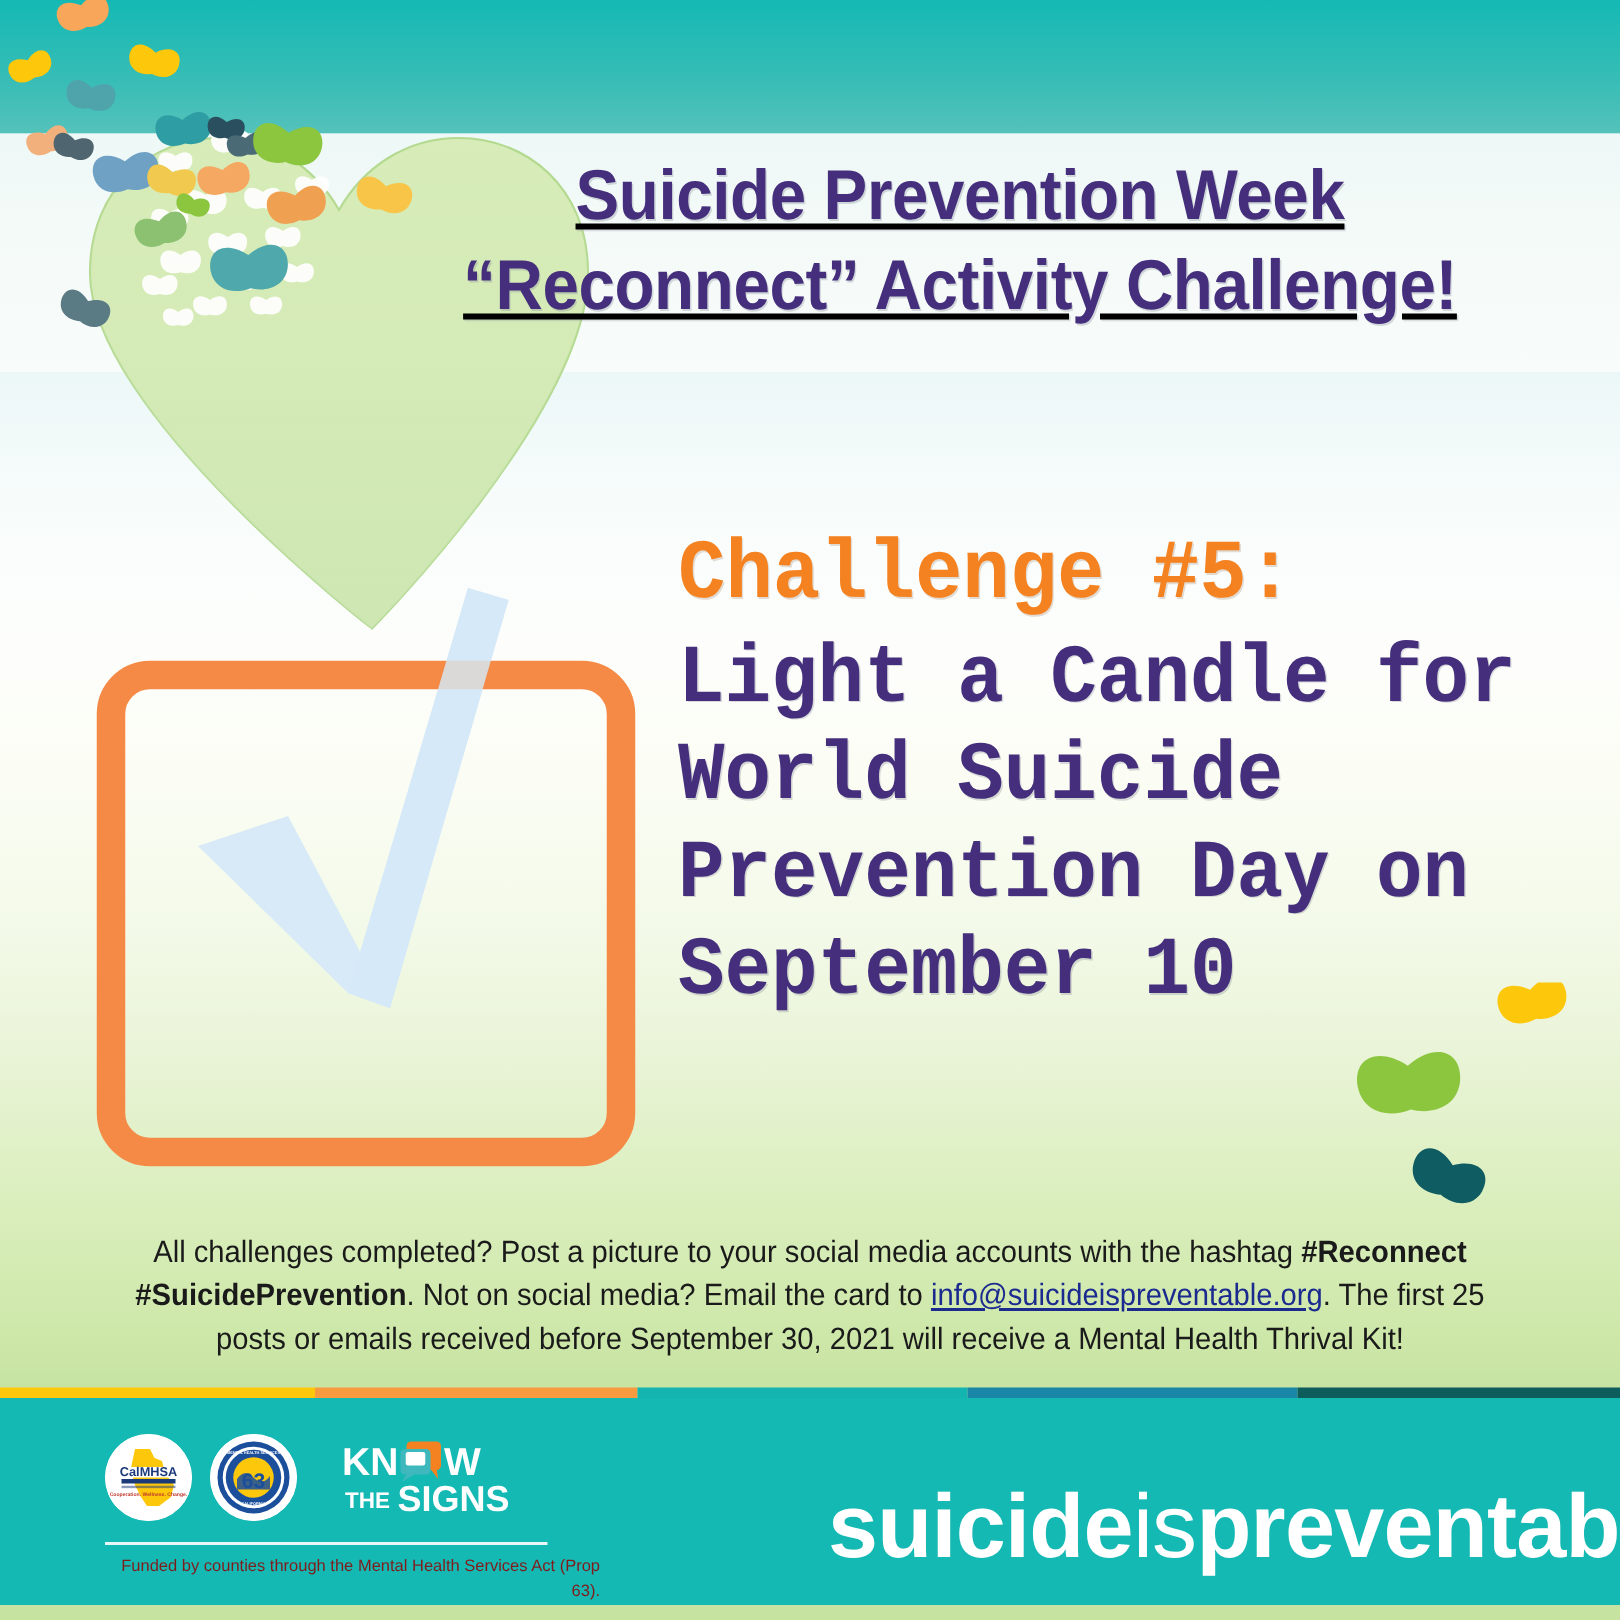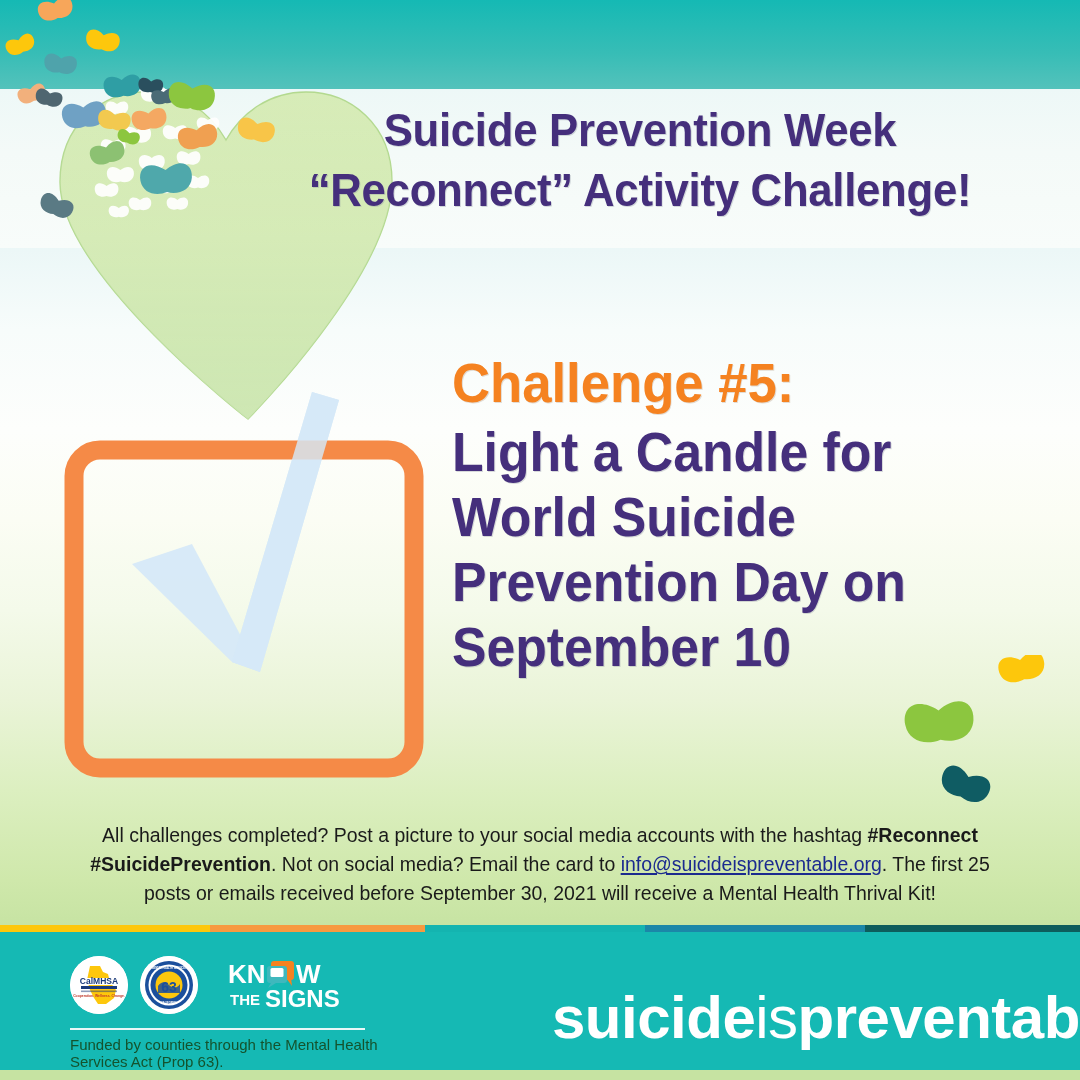--- a/index.html
+++ b/index.html
@@ -36,39 +36,40 @@
   }
 
   
   .art{position:absolute;left:-10px;top:-6px;width:470px;height:440px;}
   .art svg{display:block;}
 
   
   .header-text{
     position:absolute;left:240px;top:100px;width:800px;
     text-align:center;
+    text-decoration:underline;
   }
   .title-line{
     color:#452f7c;
     font-weight:bold;
     font-size:47px;
     line-height:60px;
     letter-spacing:-0.3px;
     transform:scaleX(0.93);
     transform-origin:center;
     white-space:nowrap;
     text-shadow:1px 1px 0 rgba(140,150,160,.35);
   }
 
   
   .checkbox-art{position:absolute;left:64px;top:372px;width:380px;height:420px;}
 
   
   .challenge{
-    position:absolute;left:452px;top:352px;width:560px;
+    position:absolute;left:452px;top:352px;width:560px;font-family:Liberation Mono, monospace;
   }
   .challenge-number{
     color:#f58220;
     font-weight:bold;
     font-size:56px;
     line-height:62px;
     transform:scaleX(0.94);
     transform-origin:left center;
     text-shadow:1px 1px 0 rgba(150,120,90,.25);
   }
@@ -114,21 +115,21 @@
     width:58px;height:58px;border-radius:50%;background:#ffffff;
     display:flex;align-items:center;justify-content:center;margin-right:12px;
     position:relative;overflow:hidden;
   }
   .kts{margin-left:16px;position:relative;width:128px;height:56px;}
   .funding-rule{
     position:absolute;left:70px;top:96px;width:295px;height:2px;background:#ffffff;opacity:.9;
   }
   .funding-text{
     position:absolute;left:70px;top:104px;width:330px;
-    color:#14532d;font-size:15px;line-height:17px;text-align:left;
+    color:#7f1d1d;font-size:11px;line-height:17px;text-align:right;
   }
   .site{
     position:absolute;left:540px;top:988px;width:500px;height:60px;
     color:#ffffff;font-size:60px;line-height:60px;letter-spacing:-0.5px;
     white-space:nowrap;
     margin-left:12px;
   }
   .site .b{font-weight:bold;}
   .site .l{font-weight:normal;}
 </style>

